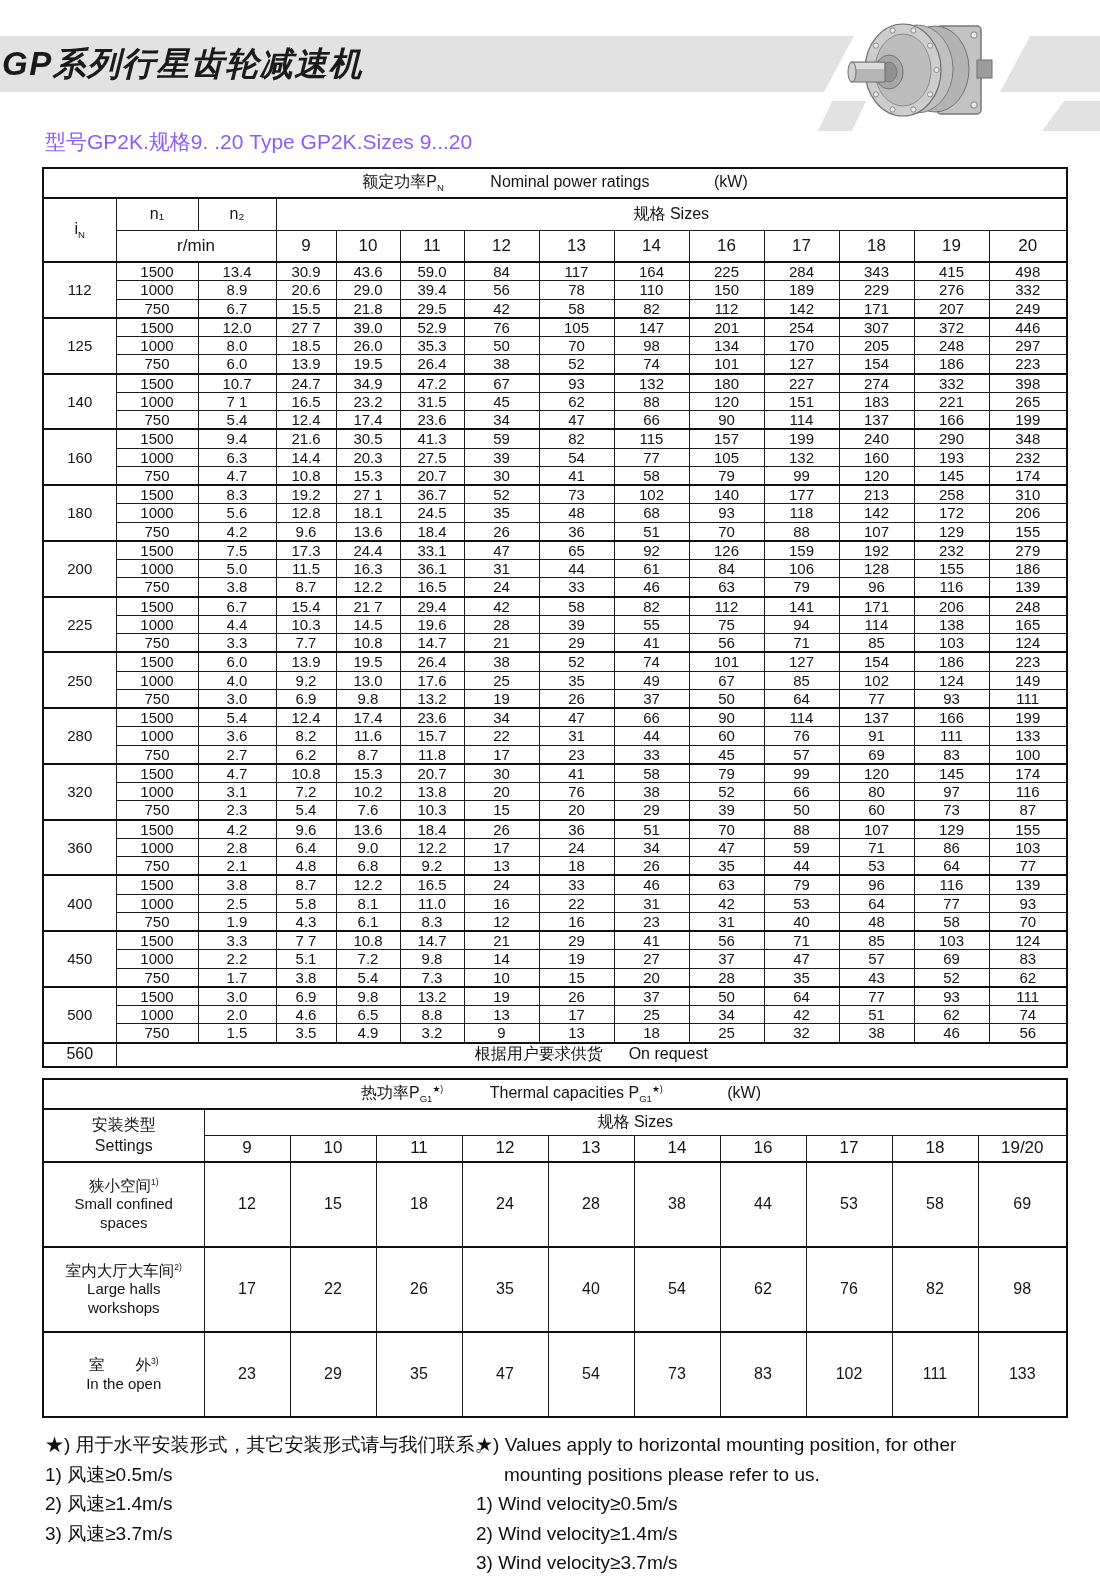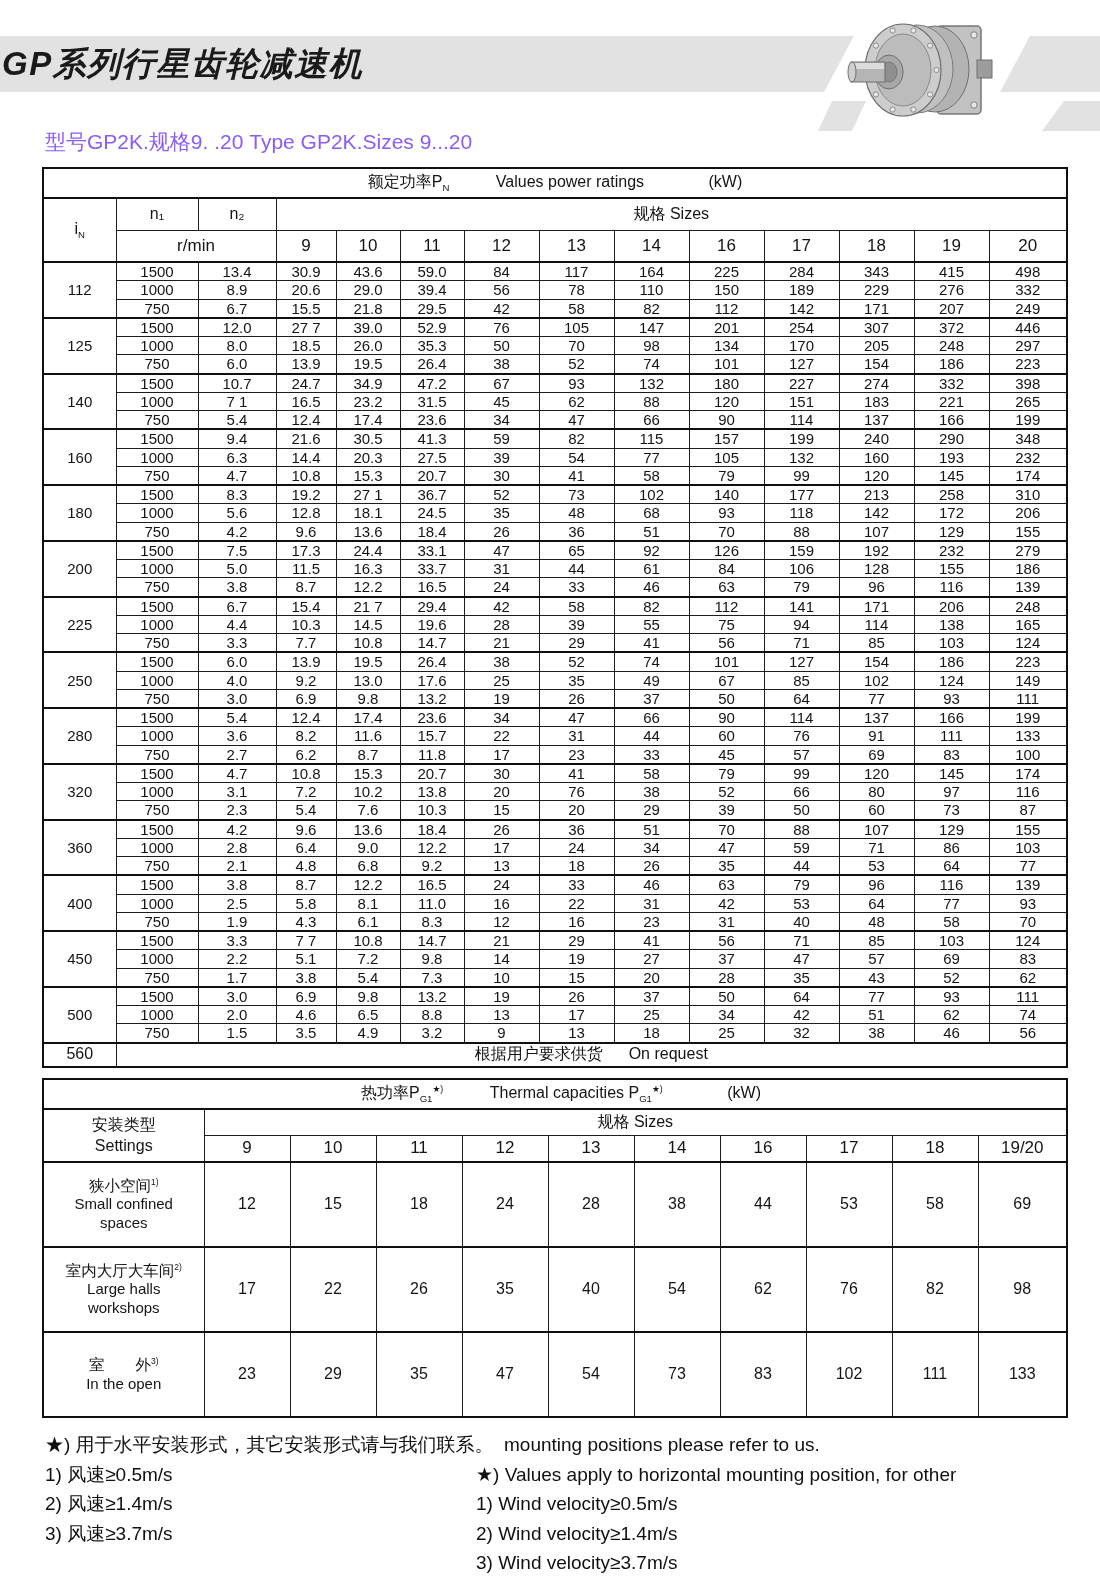--- a/index.html
+++ b/index.html
@@ -129,21 +129,21 @@
       <col style="width:75px">
     <col style="width:75px">
       <col style="width:75px">
       <col style="width:75px">
       <col>
   </colgroup>
   <thead>
     <tr class="title-row">
       <th colspan="14">
         <span class="tt-cn"><span>额定功率P</span><sub>N</sub></span>
-        <span class="tt-en">Values power ratings</span>
+        <span class="tt-en">Nominal power ratings</span>
         <span class="tt-unit">(kW)</span>
       </th>
     </tr>
     <tr class="hdr">
       <th rowspan="2"><span>i</span><sub>N</sub></th>
       <th class="thin-r">n₁</th>
       <th>n₂</th>
       <th colspan="11">规格 Sizes</th>
     </tr>
     <tr class="hdr hdr-b" id="power-sizes-row">
@@ -406,21 +406,21 @@
         <td>159</td>
         <td>192</td>
         <td>232</td>
         <td>279</td>
       </tr>
       <tr>
         <td>1000</td>
         <td>5.0</td>
         <td>11.5</td>
         <td>16.3</td>
-        <td>33.7</td>
+        <td>36.1</td>
         <td>31</td>
         <td>44</td>
         <td>61</td>
         <td>84</td>
         <td>106</td>
         <td>128</td>
         <td>155</td>
         <td>186</td>
       </tr>
       <tr>
@@ -907,18 +907,18 @@
     </tbody>
 </table>
 
 <div class="notes notes-cn" id="notes-cn">
     <div class="note-line">★) 用于水平安装形式，其它安装形式请与我们联系。</div>
     <div class="note-line">1) 风速≥0.5m/s</div>
     <div class="note-line">2) 风速≥1.4m/s</div>
     <div class="note-line">3) 风速≥3.7m/s</div>
   </div>
 <div class="notes notes-en" id="notes-en">
+    <div class="note-line">★) Values apply to horizontal mounting position, for other</div>
     <div class="note-line indent">mounting positions please refer to us.</div>
-    <div class="note-line">★) Values apply to horizontal mounting position, for other</div>
     <div class="note-line">1) Wind velocity≥0.5m/s</div>
     <div class="note-line">2) Wind velocity≥1.4m/s</div>
     <div class="note-line">3) Wind velocity≥3.7m/s</div>
   </div>
 
 </body></html>

